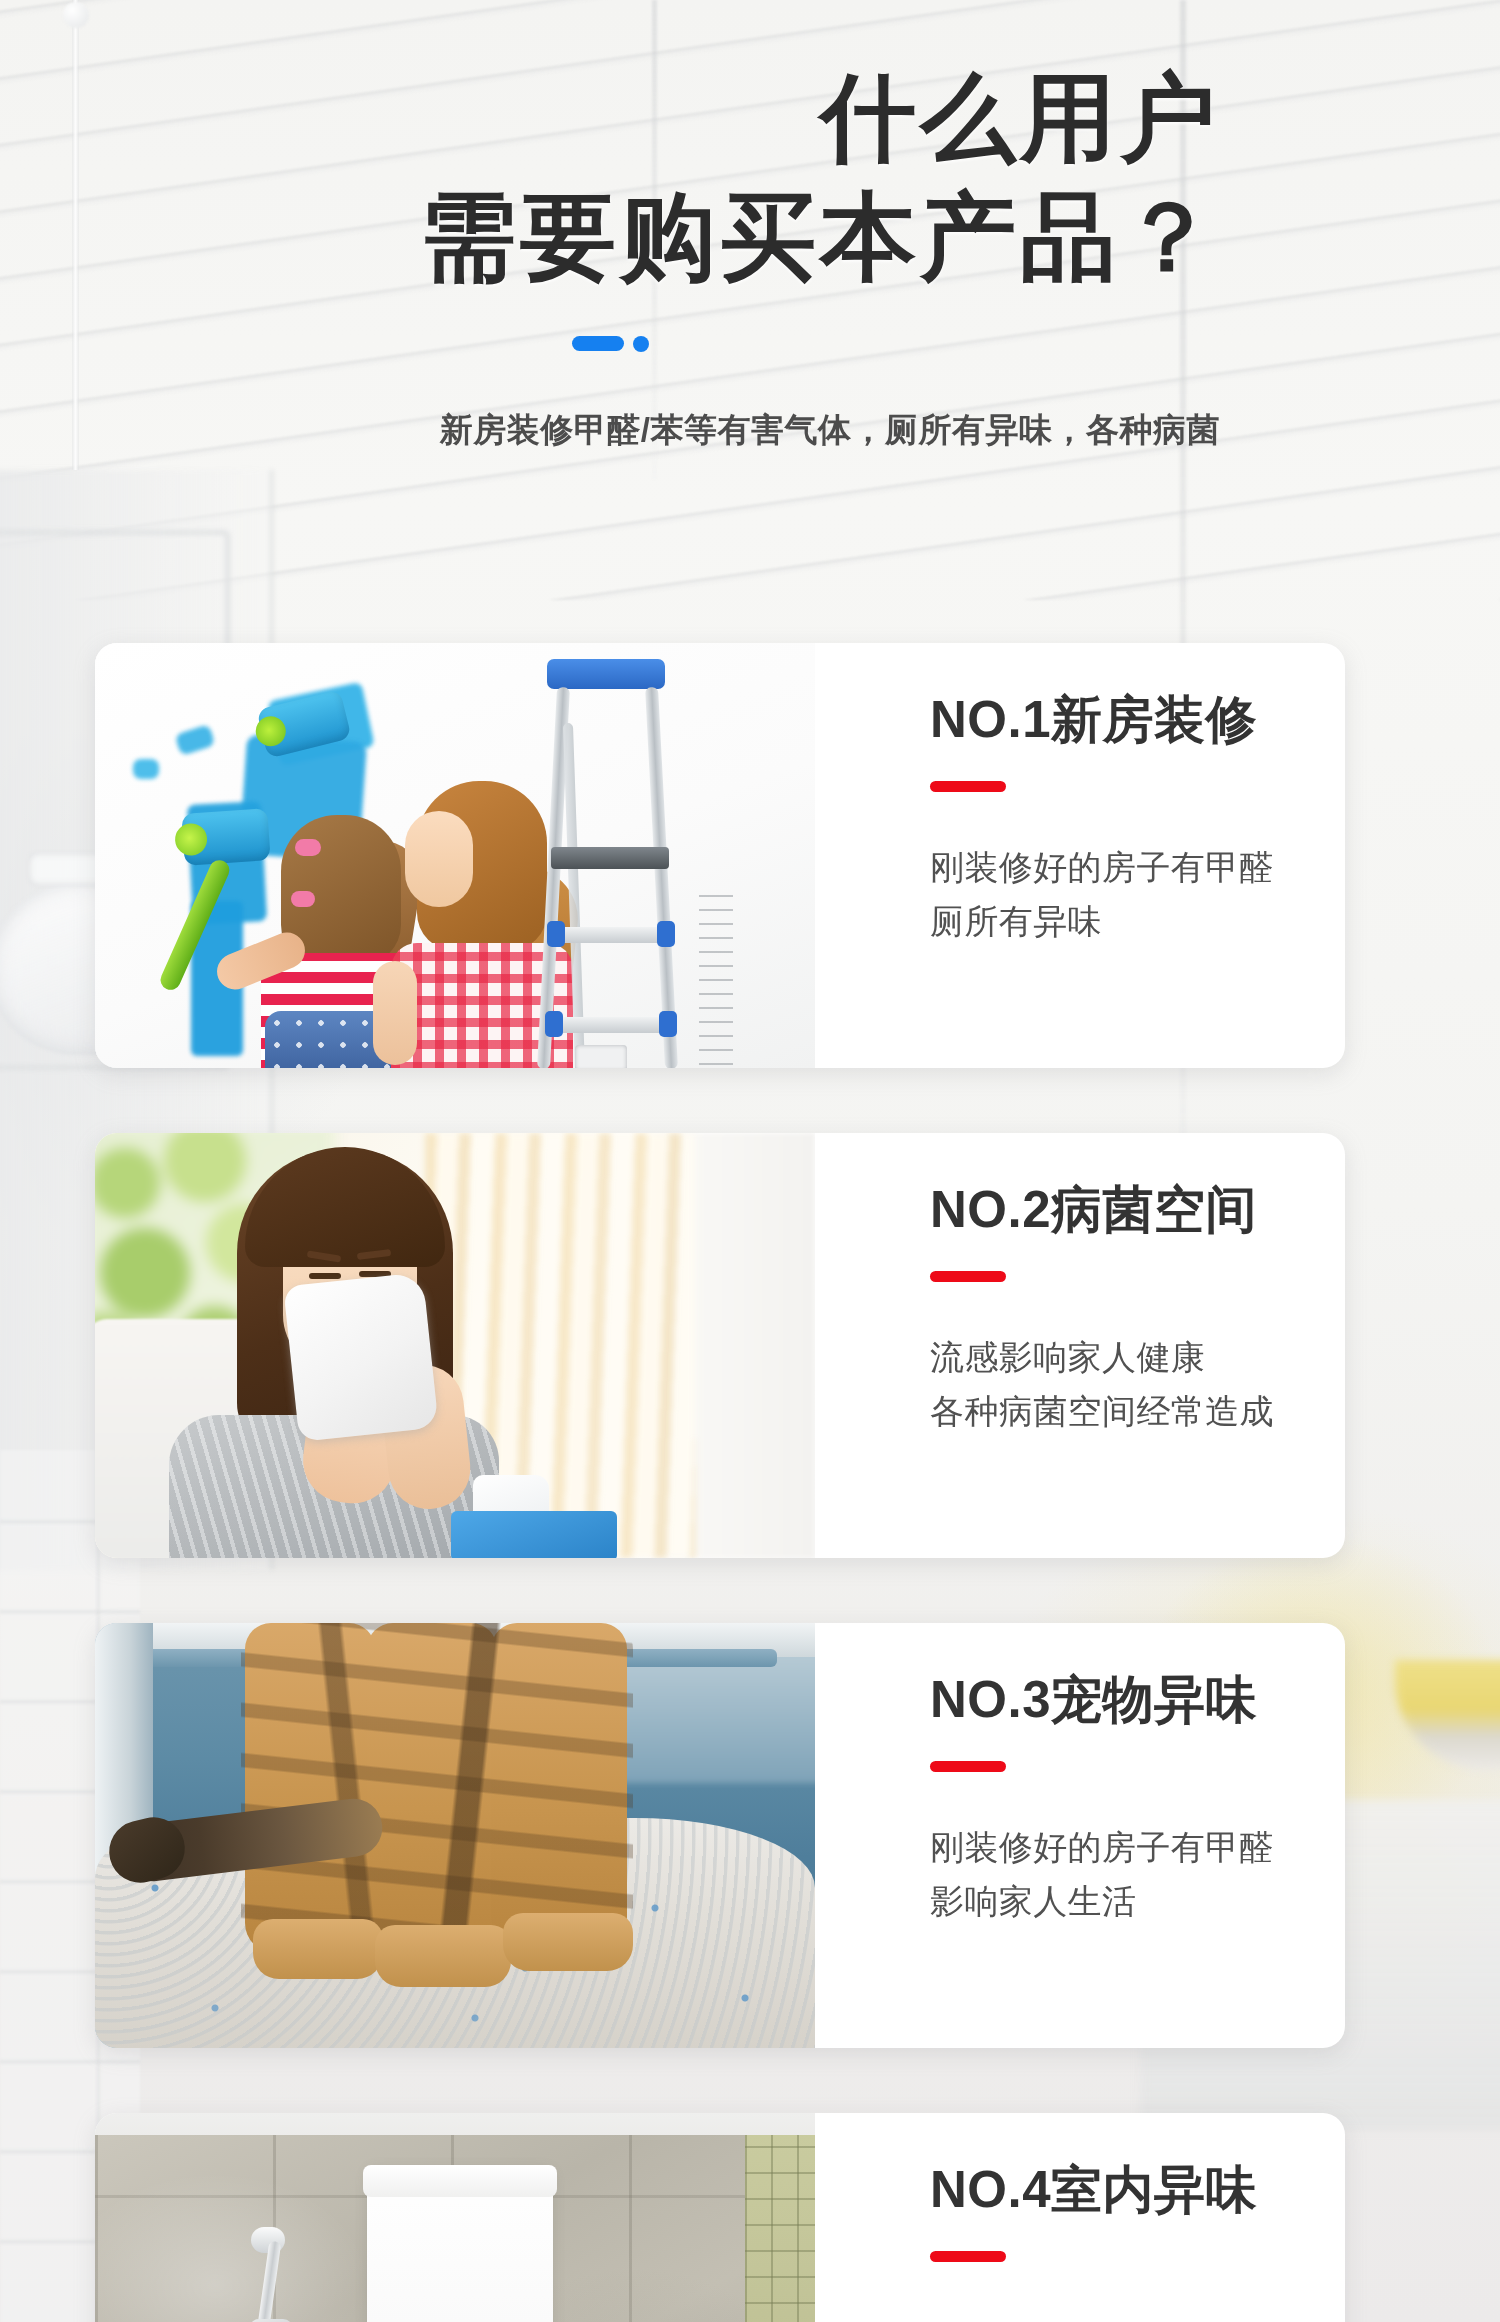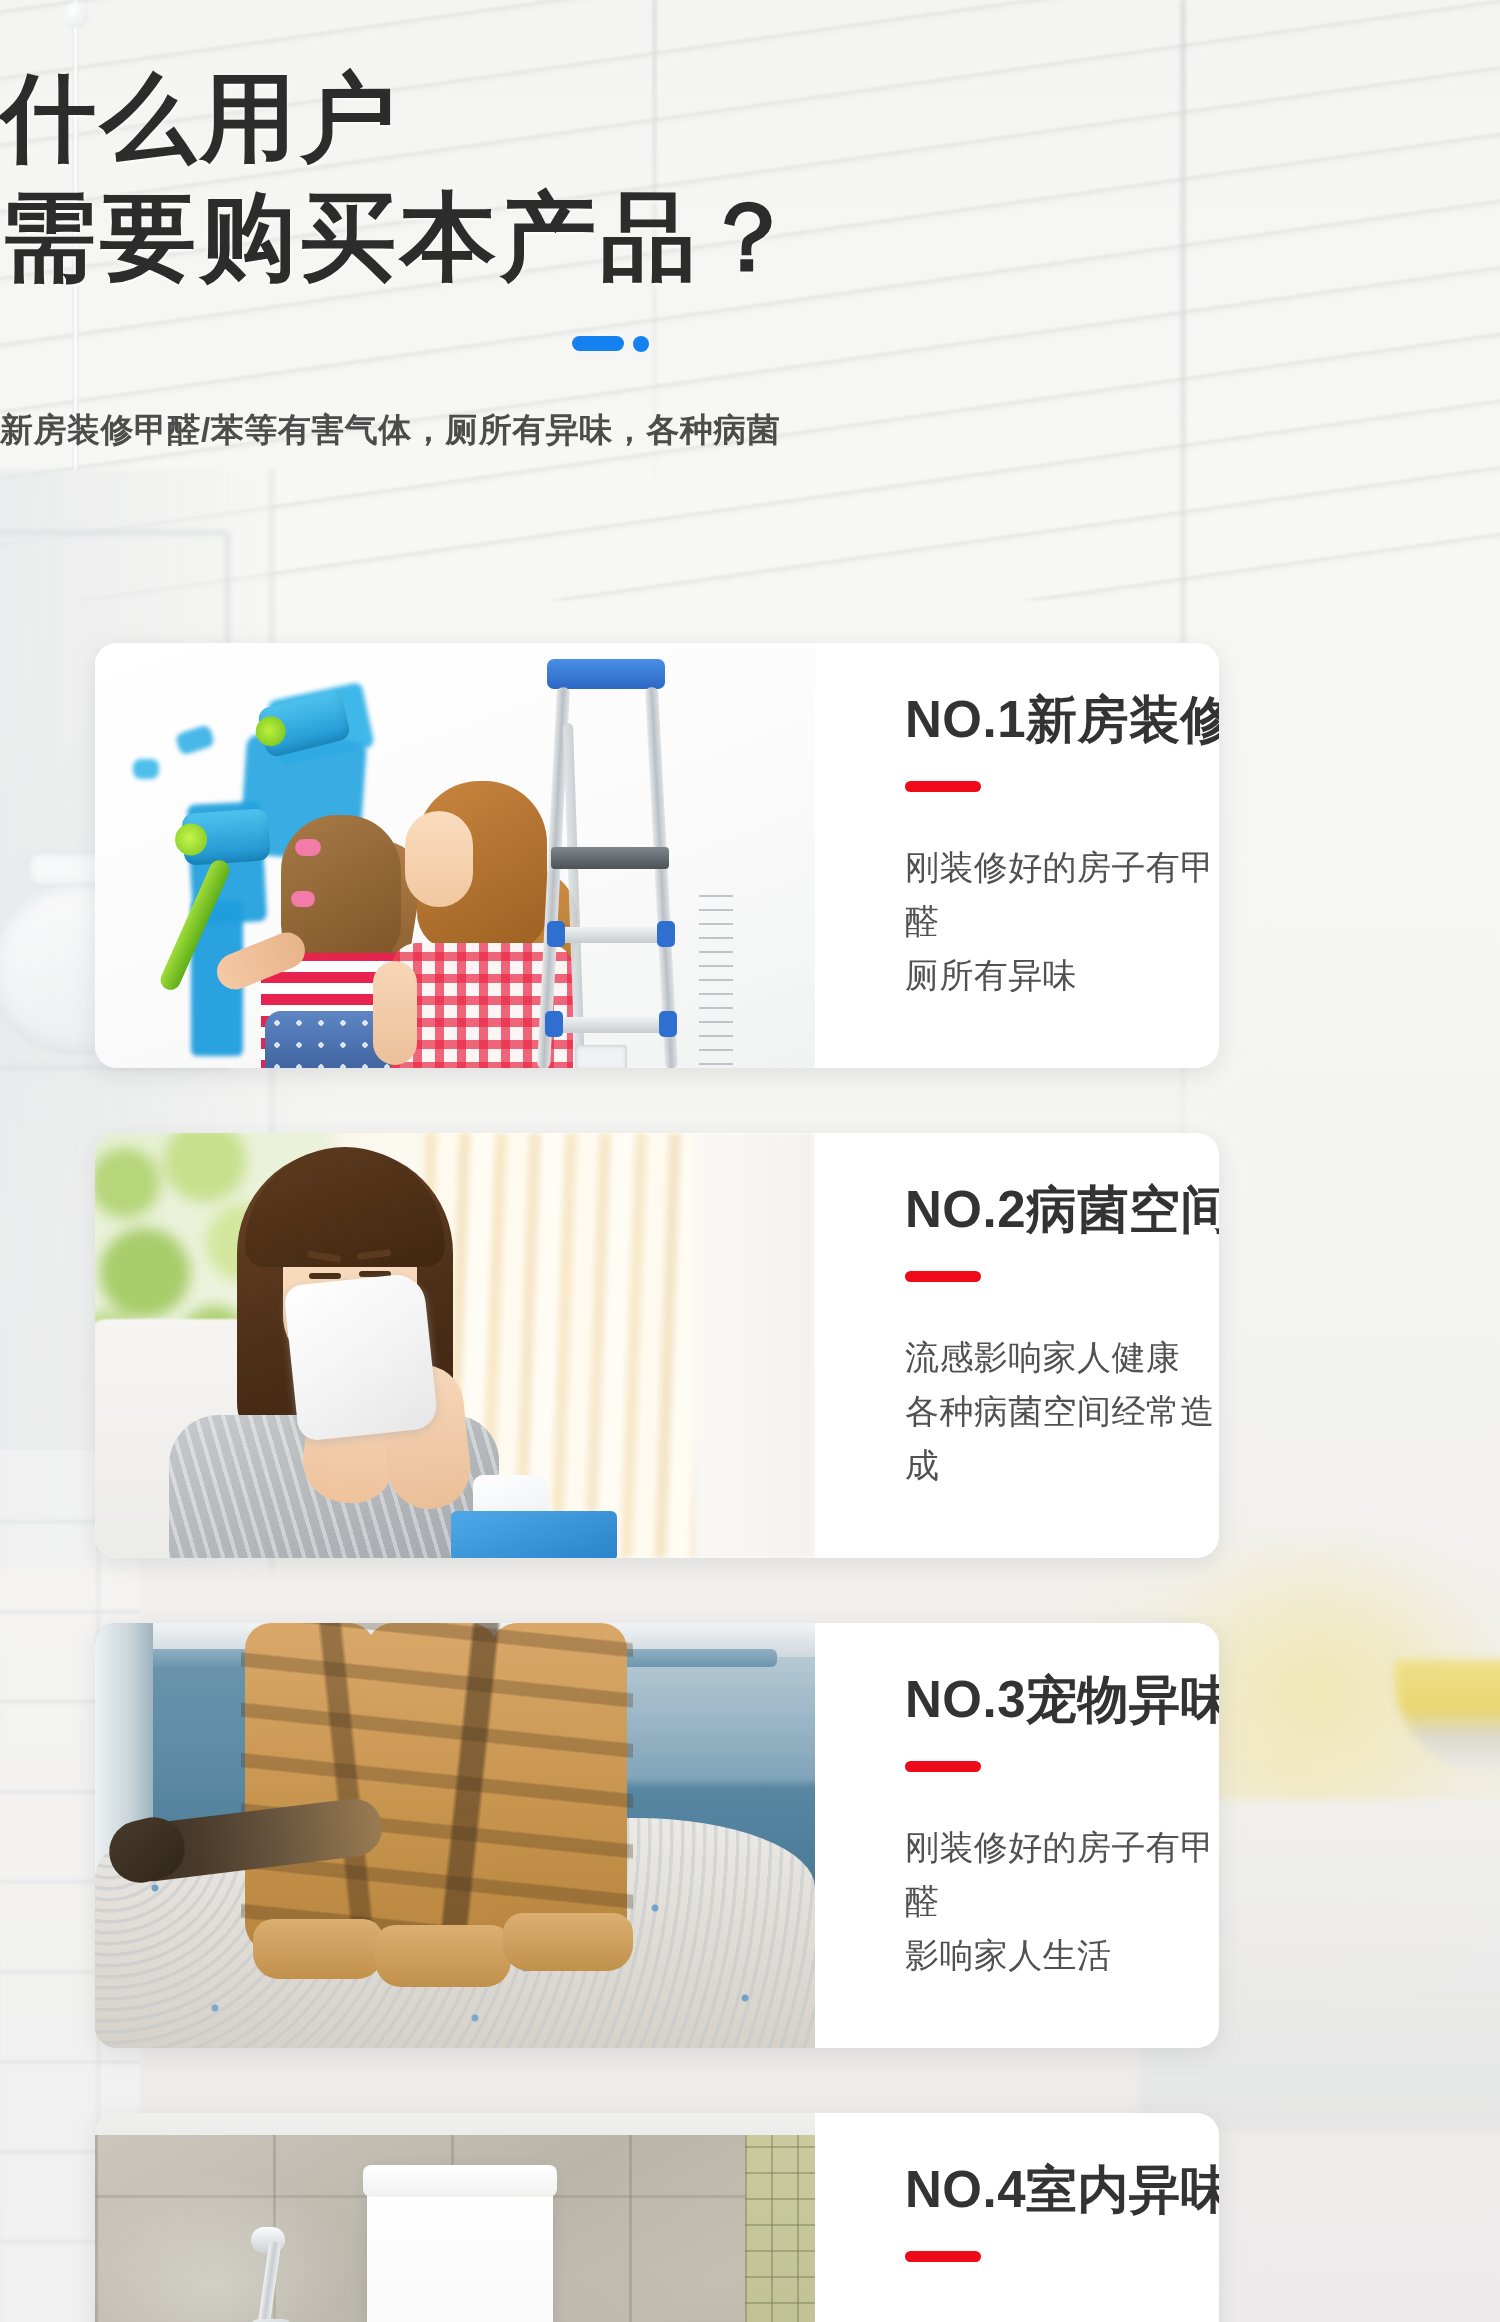--- a/index.html
+++ b/index.html
@@ -141,21 +141,21 @@
       repeating-linear-gradient(90deg, rgba(255,255,255,0) 0 96px, rgba(214,216,218,0.4) 97px 100px),
       rgba(246,246,245,0.55);
     filter: blur(1.6px);
   }
 
   
   .header {
     position: absolute;
     left: 0; top: 0;
     width: 1220px;
-    text-align: left;
+    text-align: right;
   }
   .title-line {
     font-size: 96px;
     font-weight: 700;
     color: #2c2c2c;
     letter-spacing: 4px;
     line-height: 1.16;
     text-shadow: 0 2px 3px rgba(255,255,255,0.85);
   }
   .title-1 { margin-top: 62px; }
@@ -193,28 +193,29 @@
 
   
   .cards {
     position: absolute;
     left: 95px;
     top: 643px;
     width: 1315px;
   }
   .card {
     position: relative;
-    width: 1124px;
+    width: 1250px;
     height: 425px;
     margin-bottom: 65px;
     border-radius: 22px;
     background: #ffffff;
     box-shadow: 0 6px 22px rgba(150,152,155,0.22);
     overflow: hidden;
     display: flex;
+    gap: 25px;
   }
   .card-media {
     width: 720px;
     height: 425px;
     flex: 0 0 720px;
     position: relative;
     overflow: hidden;
     background: #f3f3f2;
   }
   .card-body {

